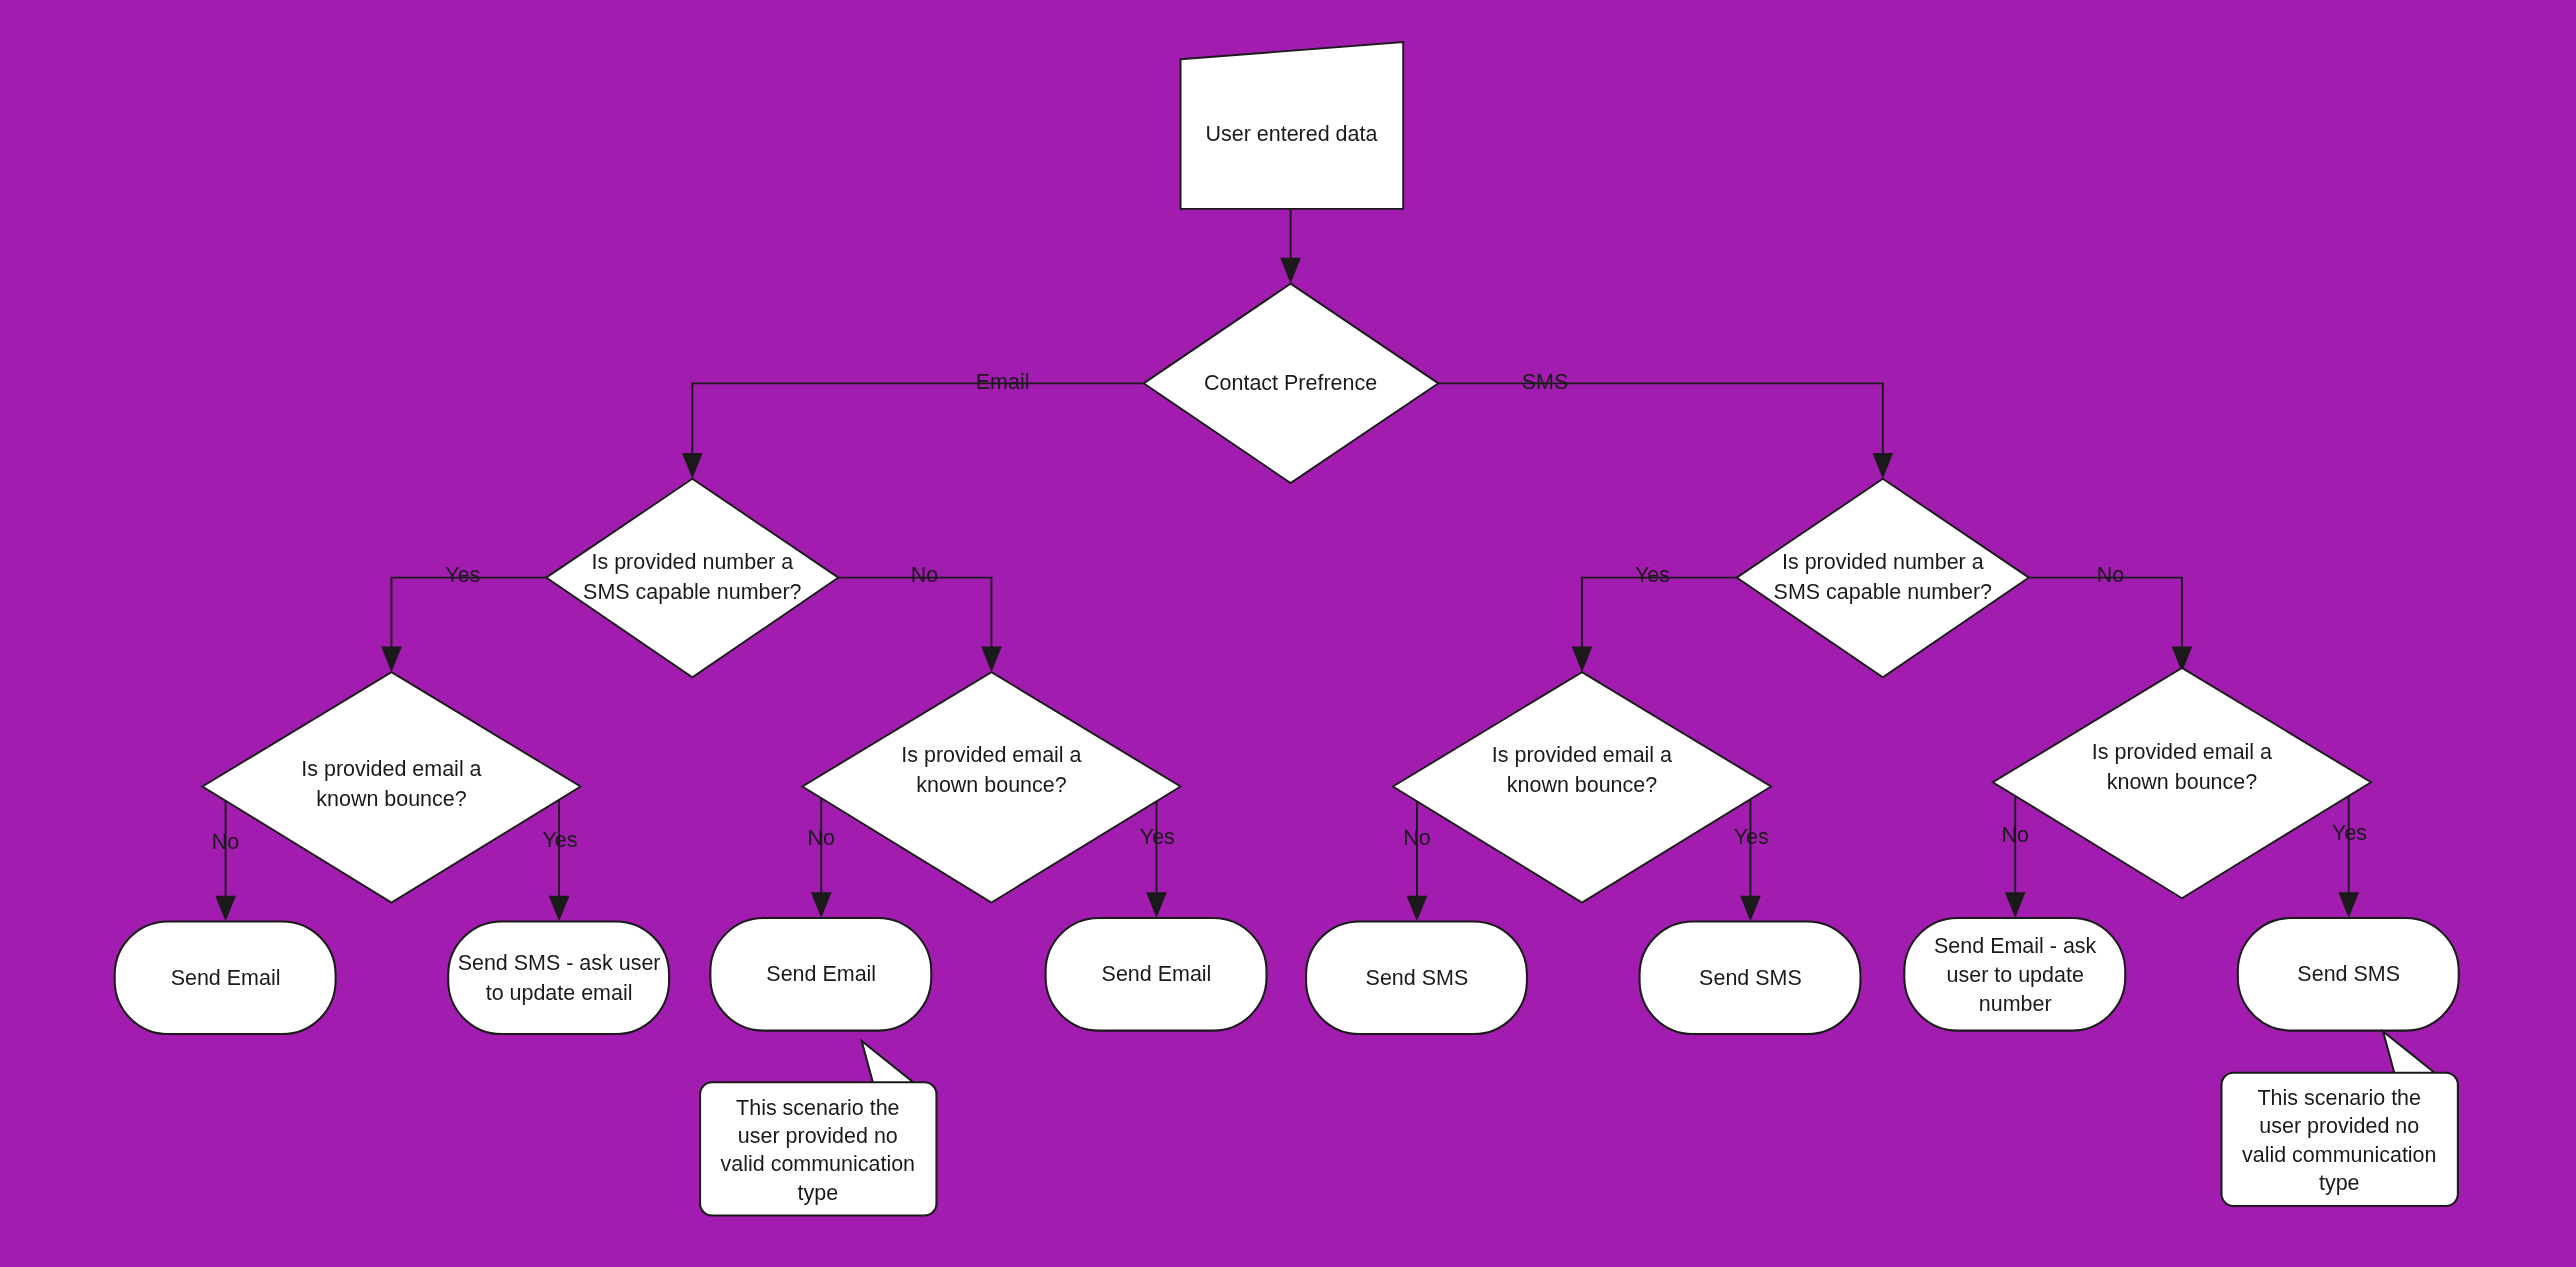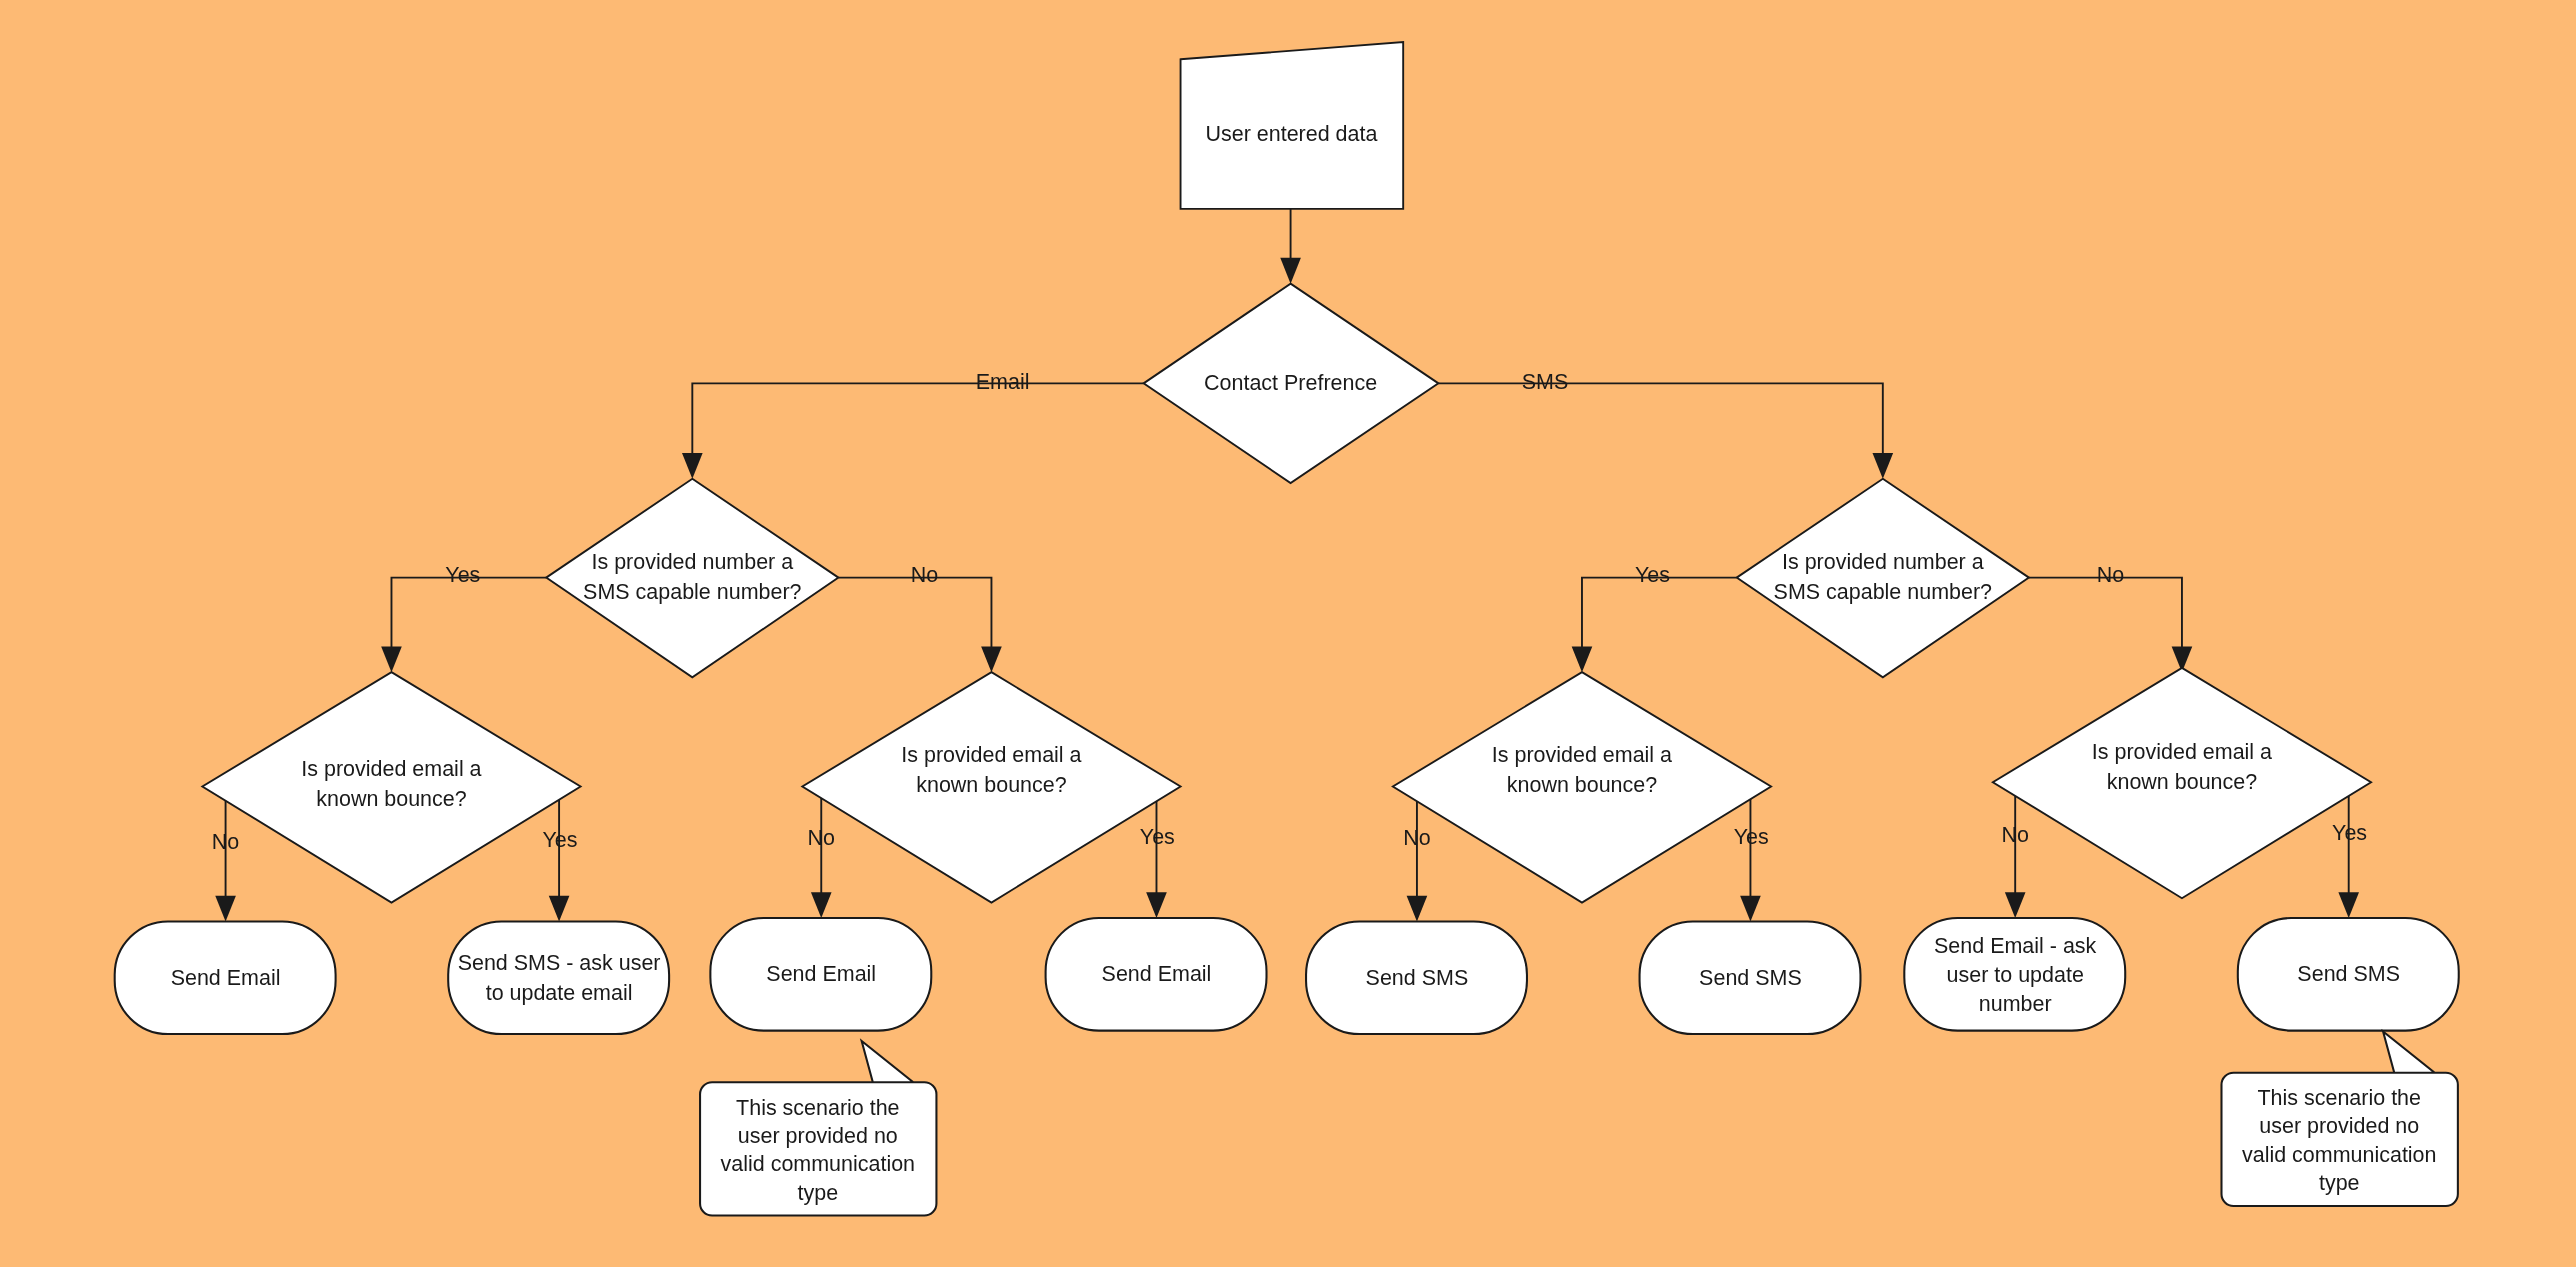--- a/index.html
+++ b/index.html
@@ -11,21 +11,21 @@
   body {
     width: 2576px;
     height: 1267px;
     overflow: hidden;
     font-family: "Liberation Sans", sans-serif;
   }
   #diagram-root {
     position: relative;
     width: 2576px;
     height: 1267px;
-    background: #fdba74;
+    background: #a21caf;
   }
   svg#flow {
     display: block;
     width: 2576px;
     height: 1267px;
   }
   .shape {
     fill: #ffffff;
     stroke: #1a1a1a;
     stroke-width: 2.2;

